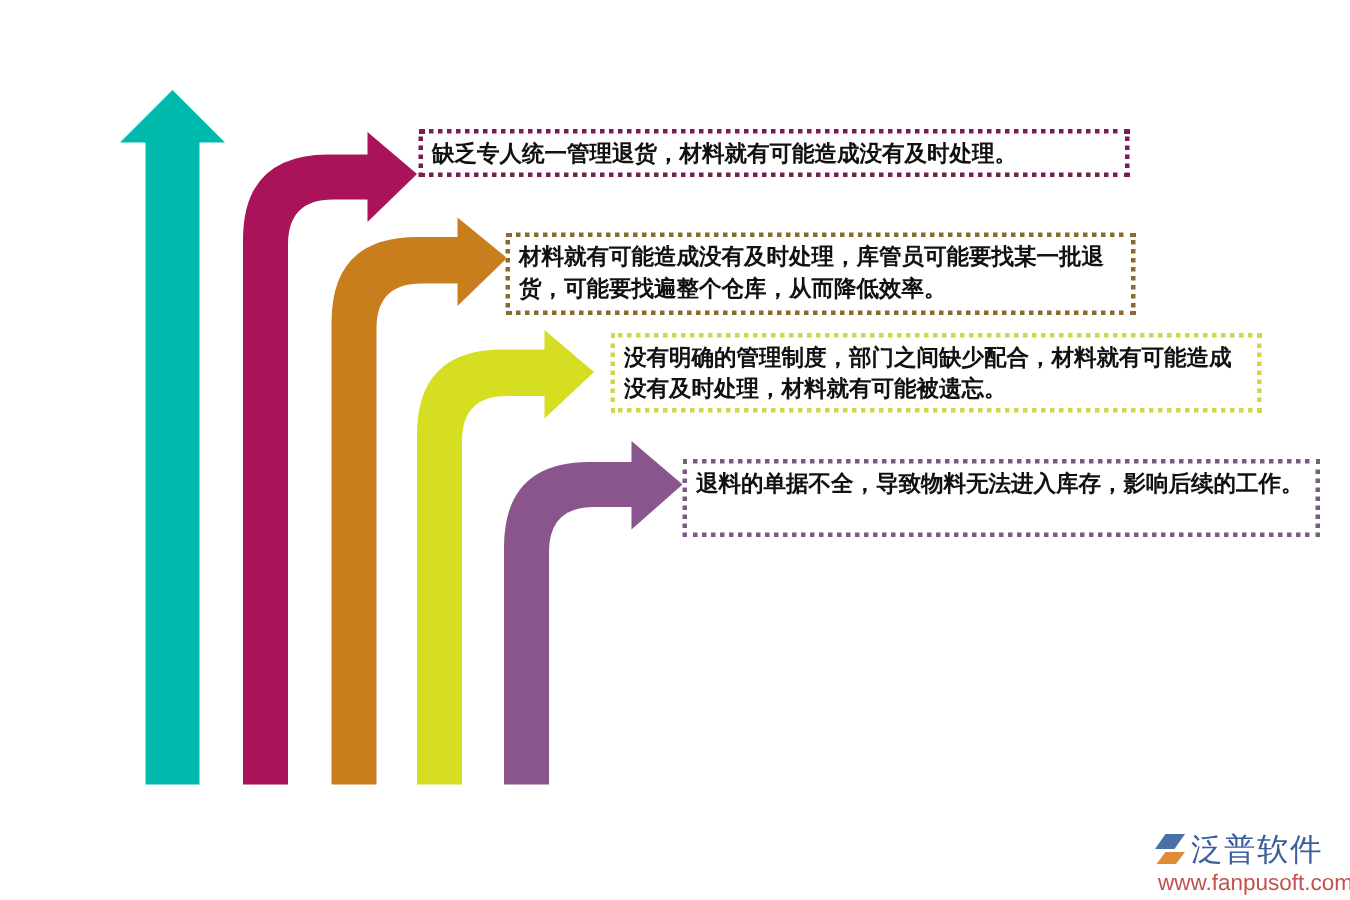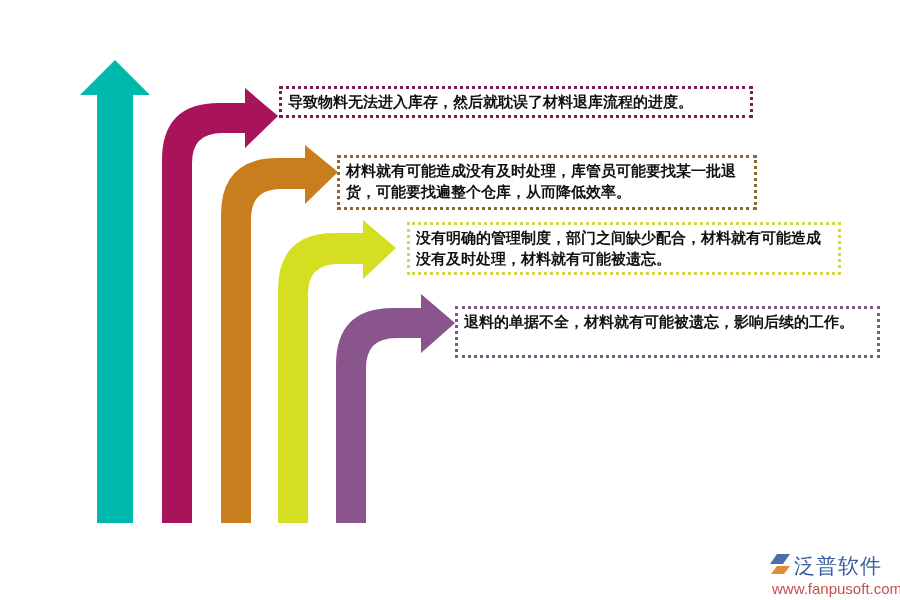--- a/index.html
+++ b/index.html
@@ -1,53 +1,53 @@
 <!DOCTYPE html>
 <html><head>
 <meta charset="utf-8">
 <style>
   html, body { margin:0; padding:0; background:#ffffff; }
   body { width:900px; height:600px; position:relative; overflow:hidden; font-family:"DejaVu Sans", "Liberation Sans", sans-serif; }
   svg.arrows { position:absolute; left:0; top:0; }
   .box { position:absolute; background:#fff; border:3px dotted; box-sizing:border-box; font-weight:bold; font-size:15px; line-height:21px; color:#111; padding:3px 6px; }
   .logo { position:absolute; left:768px; top:552px; width:128px; height:44px; }
-  .logo-top { display:flex; align-items:flex-start; }
+  .logo-top { display:flex; align-items:center; }
   .logo-name { font-size:21px; color:#3a5f9c; letter-spacing:1px; font-family:"DejaVu Sans", sans-serif; }
   .logo-url { font-size:15px; color:#c2524b; font-family:Liberation Sans, sans-serif; margin-left:4px; }
 </style>
 </head>
 <body>
 
 <svg class="arrows" width="900" height="600">
 
   <polygon fill="#00b9ad" points="97,523 133,523 133,95 150,95 115,60 80,95 97,95"></polygon>
 
   <path fill="#a8135a" d="M162,523 L162,160 Q162,103 219,103 L245,103 L245,88 L278,116 L245,148 L245,133 L222,133 Q192,133 192,163 L192,523 Z"></path>
 
   <path fill="#c97e1e" d="M221,523 L221,215 Q221,158 278,158 L305,158 L305,145 L338,172 L305,204 L305,189 L281,189 Q251,189 251,219 L251,523 Z"></path>
 
   <path fill="#d6de22" d="M278,523 L278,290 Q278,233 335,233 L363,233 L363,220 L396,248 L363,279 L363,264 L338,264 Q308,264 308,294 L308,523 Z"></path>
 
   <path fill="#8a548c" d="M336,523 L336,365 Q336,308 393,308 L421,308 L421,294 L455,323 L421,353 L421,338 L396,338 Q366,338 366,368 L366,523 Z"></path>
 </svg>
 
 <div class="box" style="left:279px; top:86px; width:474px; height:32px; border-color:#7b1c52;">
-  <span>导致物料无法进入库存，然后就耽误了材料退库流程的进度。</span>
+  <span>缺乏专人统一管理退货，材料就有可能造成没有及时处理。</span>
 </div>
 
 <div class="box" style="left:337px; top:155px; width:420px; height:55px; border-color:#8a6a2e;">
   <span>材料就有可能造成没有及时处理，库管员可能要找某一批退货，可能要找遍整个仓库，从而降低效率。</span>
 </div>
 
 <div class="box" style="left:407px; top:222px; width:434px; height:53px; border-color:#d4d64a;">
   <span>没有明确的管理制度，部门之间缺少配合，材料就有可能造成没有及时处理，材料就有可能被遗忘。</span>
 </div>
 
 <div class="box" style="left:455px; top:306px; width:425px; height:52px; border-color:#7a5a80;">
-  <span>退料的单据不全，材料就有可能被遗忘，影响后续的工作。</span>
+  <span>退料的单据不全，导致物料无法进入库存，影响后续的工作。</span>
 </div>
 
 <div class="logo">
   <div class="logo-top">
     <svg width="26" height="24">
       <polygon points="2,12 9,2 22,2 15,12 9,12" fill="#4a70a8"></polygon>
       <polygon points="9,14 22,14 16,22 3,22" fill="#e08a3a"></polygon>
     </svg>
     <span class="logo-name">泛普软件</span>
   </div>

